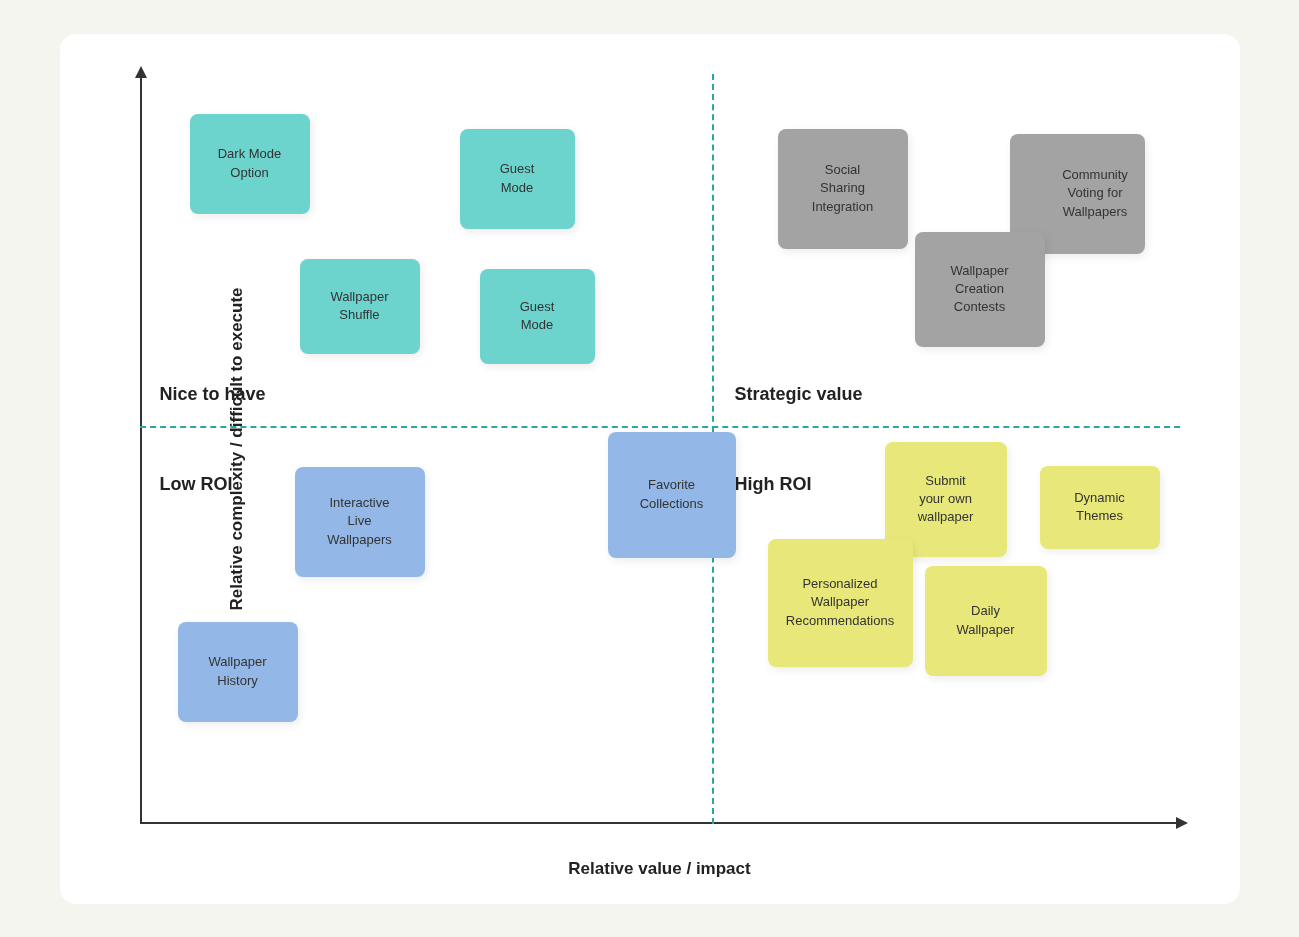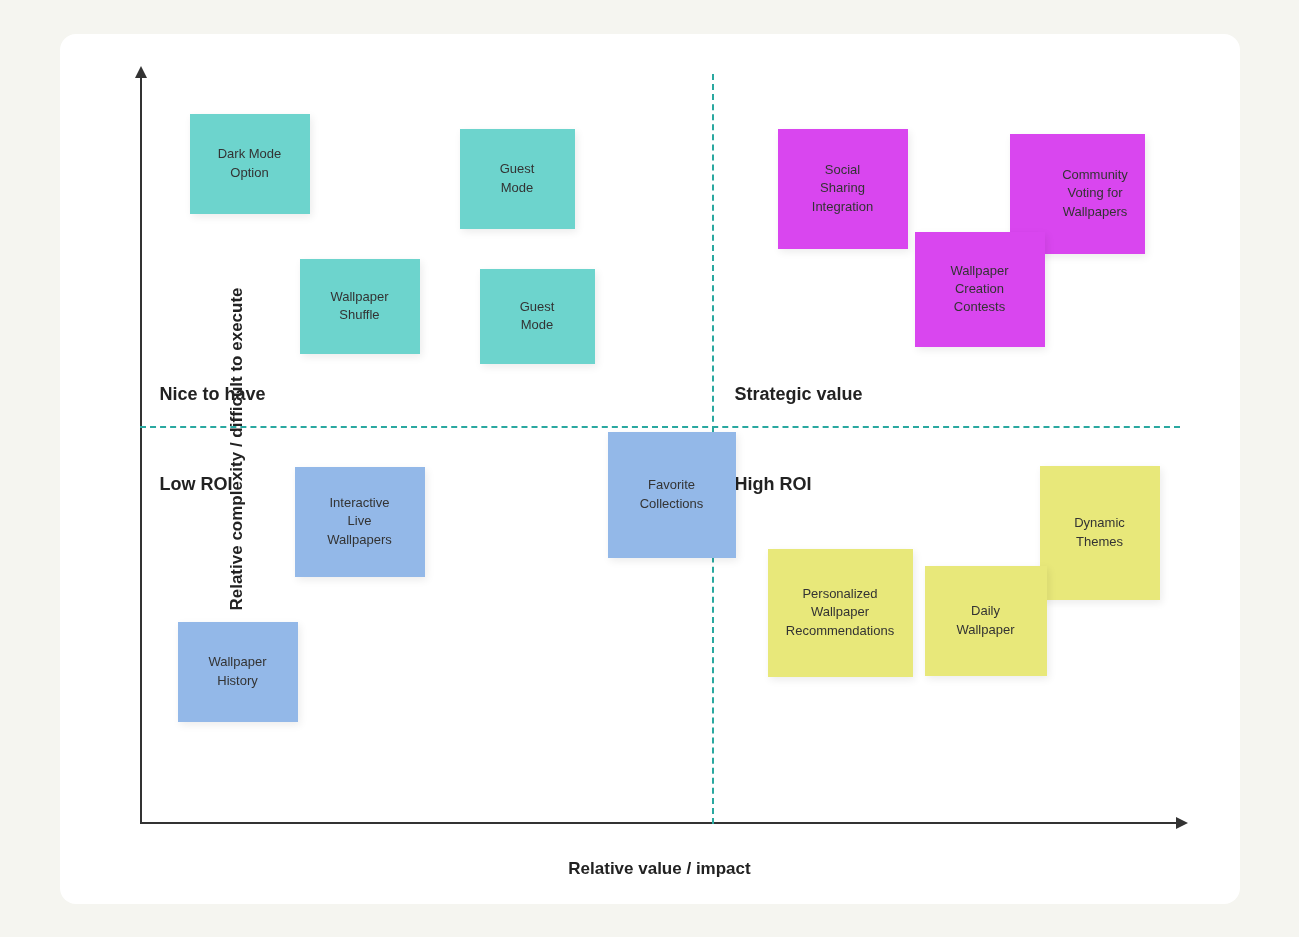--- a/index.html
+++ b/index.html
@@ -98,35 +98,35 @@
     
     .quadrant-label {
       position: absolute;
       font-size: 18px;
       font-weight: 700;
       color: #222;
     }
     
     .sticky {
       position: absolute;
-      border-radius: 0;
+      border-radius: 8px;
       padding: 10px 12px;
       font-size: 13px;
       font-weight: 500;
       color: #333;
       text-align: center;
       display: flex;
       align-items: center;
       justify-content: center;
       line-height: 1.4;
       box-shadow: 2px 3px 8px rgba(0,0,0,0.08);
     }
     .sticky-teal { background: #6dd4cd; }
     .sticky-blue { background: #93b8e8; }
-    .sticky-pink { background: #d946ef; justify-content: center; }
+    .sticky-pink { background: #a3a3a3; justify-content: center; }
     .sticky-yellow { background: #e8e87a; }
   </style>
 </head>
 <body>
 
 <div class="chart-container">
   <div class="chart-area">
 
     <div class="axis-y"></div>
 
@@ -179,26 +179,29 @@
 
 
     <div class="sticky sticky-blue" style="left:468px; top:358px; width:128px; height:126px;">
       <span>Favorite<br>Collections</span>
     </div>
 
     <div class="sticky sticky-blue" style="left:38px; top:548px; width:120px; height:100px;">
       <span>Wallpaper<br>History</span>
     </div>
 
-
-    <div class="sticky sticky-yellow" style="left:900px; top:392px; width:120px; height:134px;">
+    <div class="sticky sticky-yellow" style="left:745px; top:368px; width:122px; height:115px;">
+      <span>Submit<br>your own<br>wallpaper</span>
+    </div>
+
+    <div class="sticky sticky-yellow" style="left:900px; top:392px; width:120px; height:83px;">
       <span>Dynamic<br>Themes</span>
     </div>
 
-    <div class="sticky sticky-yellow" style="left:628px; top:475px; width:145px; height:128px;">
+    <div class="sticky sticky-yellow" style="left:628px; top:465px; width:145px; height:128px;">
       <span>Personalized<br>Wallpaper<br>Recommendations</span>
     </div>
 
     <div class="sticky sticky-yellow" style="left:785px; top:492px; width:122px; height:110px;">
       <span>Daily<br>Wallpaper</span>
     </div>
 
   </div>
 </div>
 

